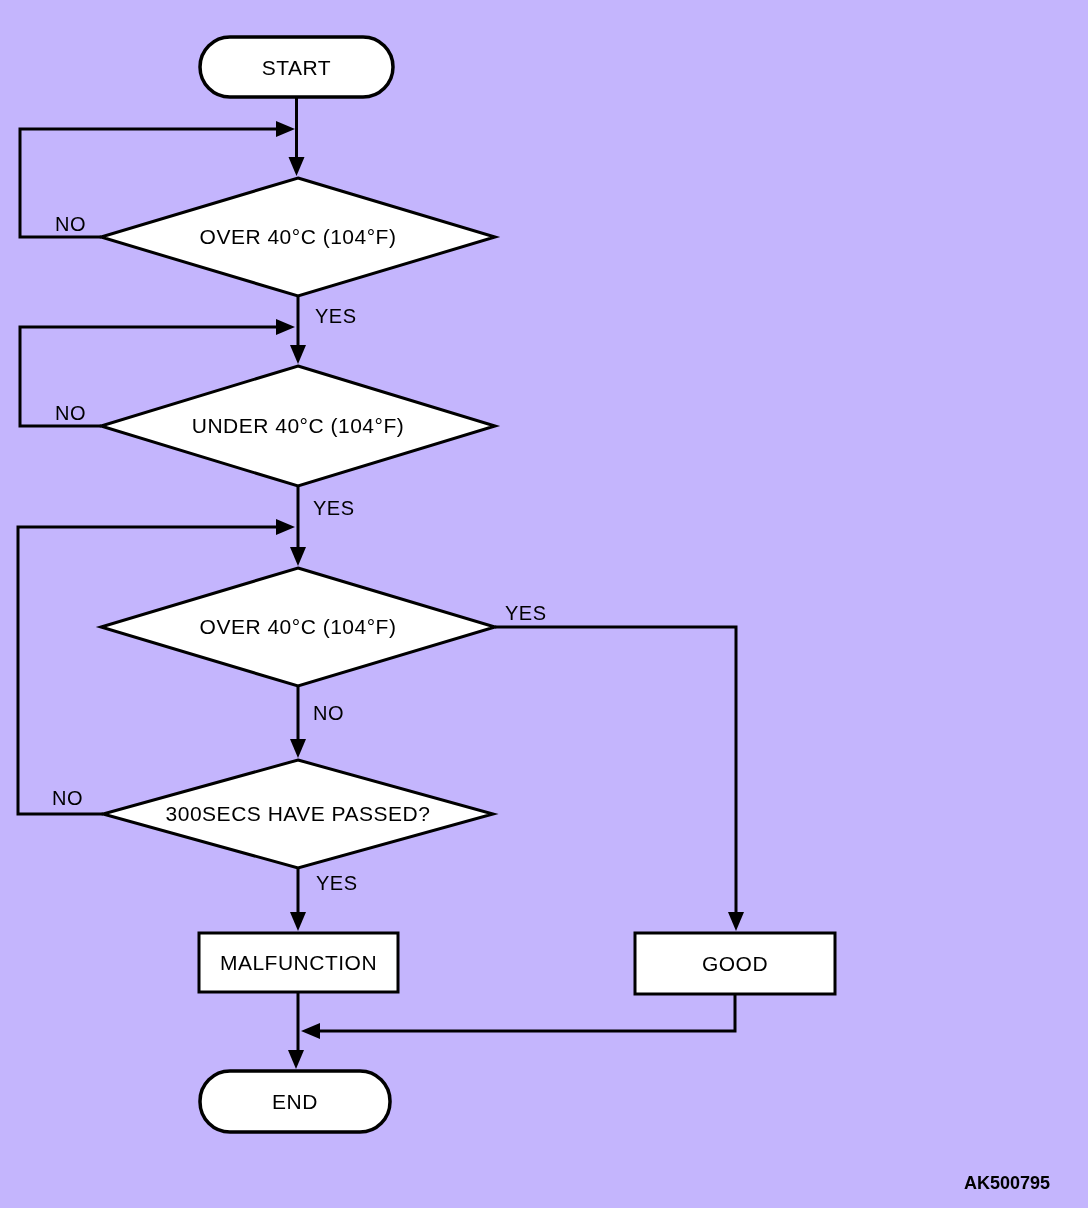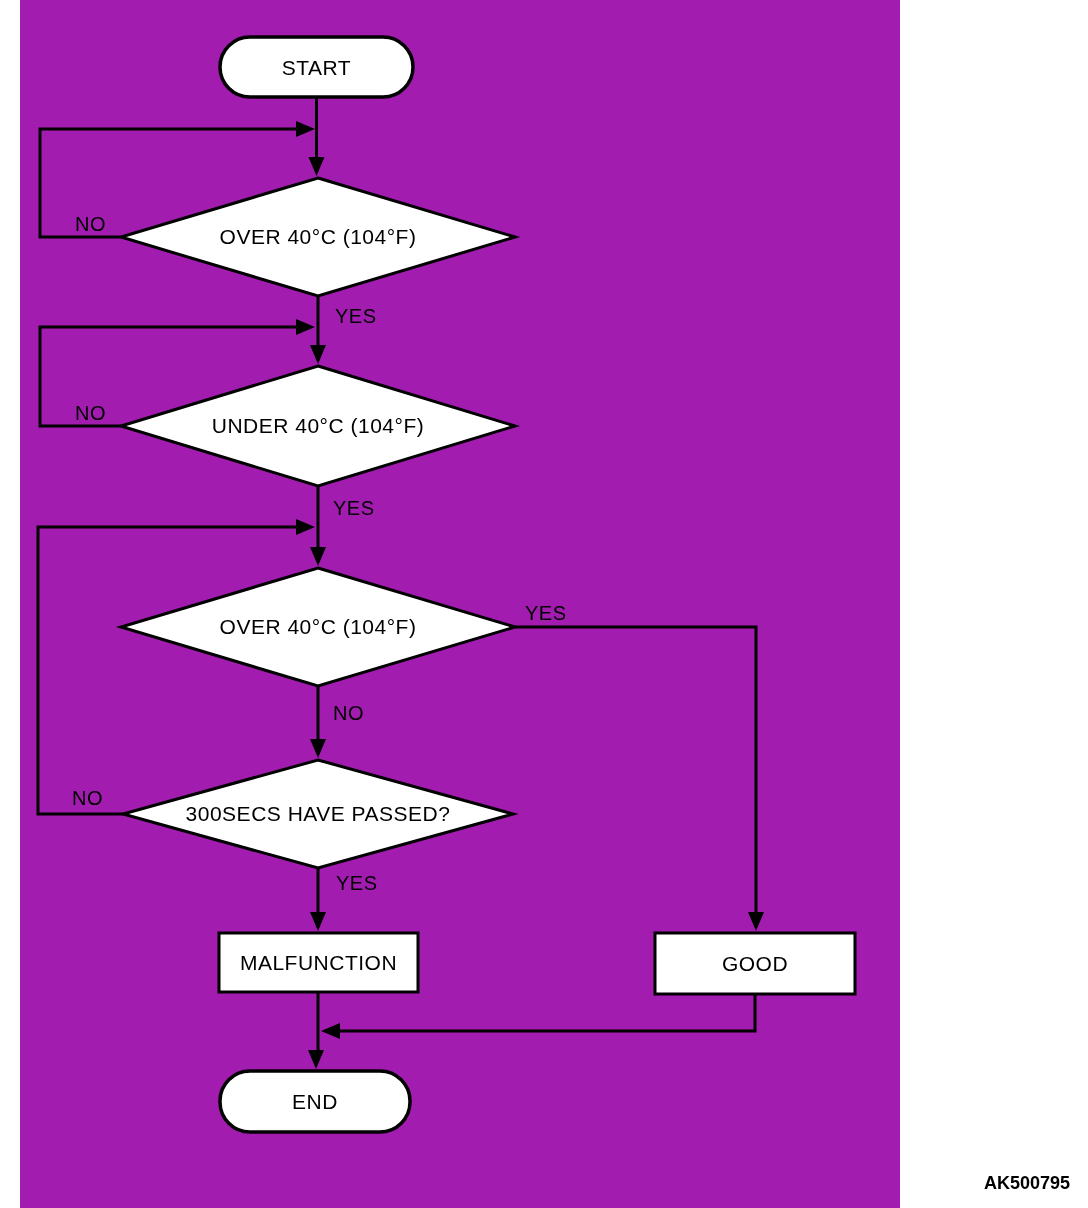--- a/index.html
+++ b/index.html
@@ -1,26 +1,25 @@
 <!DOCTYPE html>
 <html><head>
 <meta charset="utf-8">
 <style>
   html, body {
     margin: 0;
     padding: 0;
     background: #ffffff;
   }
   .page {
-    width: 880px;
+    width: 1088px;
     height: 1208px;
     position: relative;
-    background: #a21caf;
+    background: #c4b5fd;
     font-family: "Liberation Sans", sans-serif;
-    margin-left: 20px;
   }
   svg { display: block; }
   .connector {
     fill: none;
     stroke: #000000;
     stroke-width: 3;
   }
   .arrowhead {
     fill: #000000;
     stroke: none;

